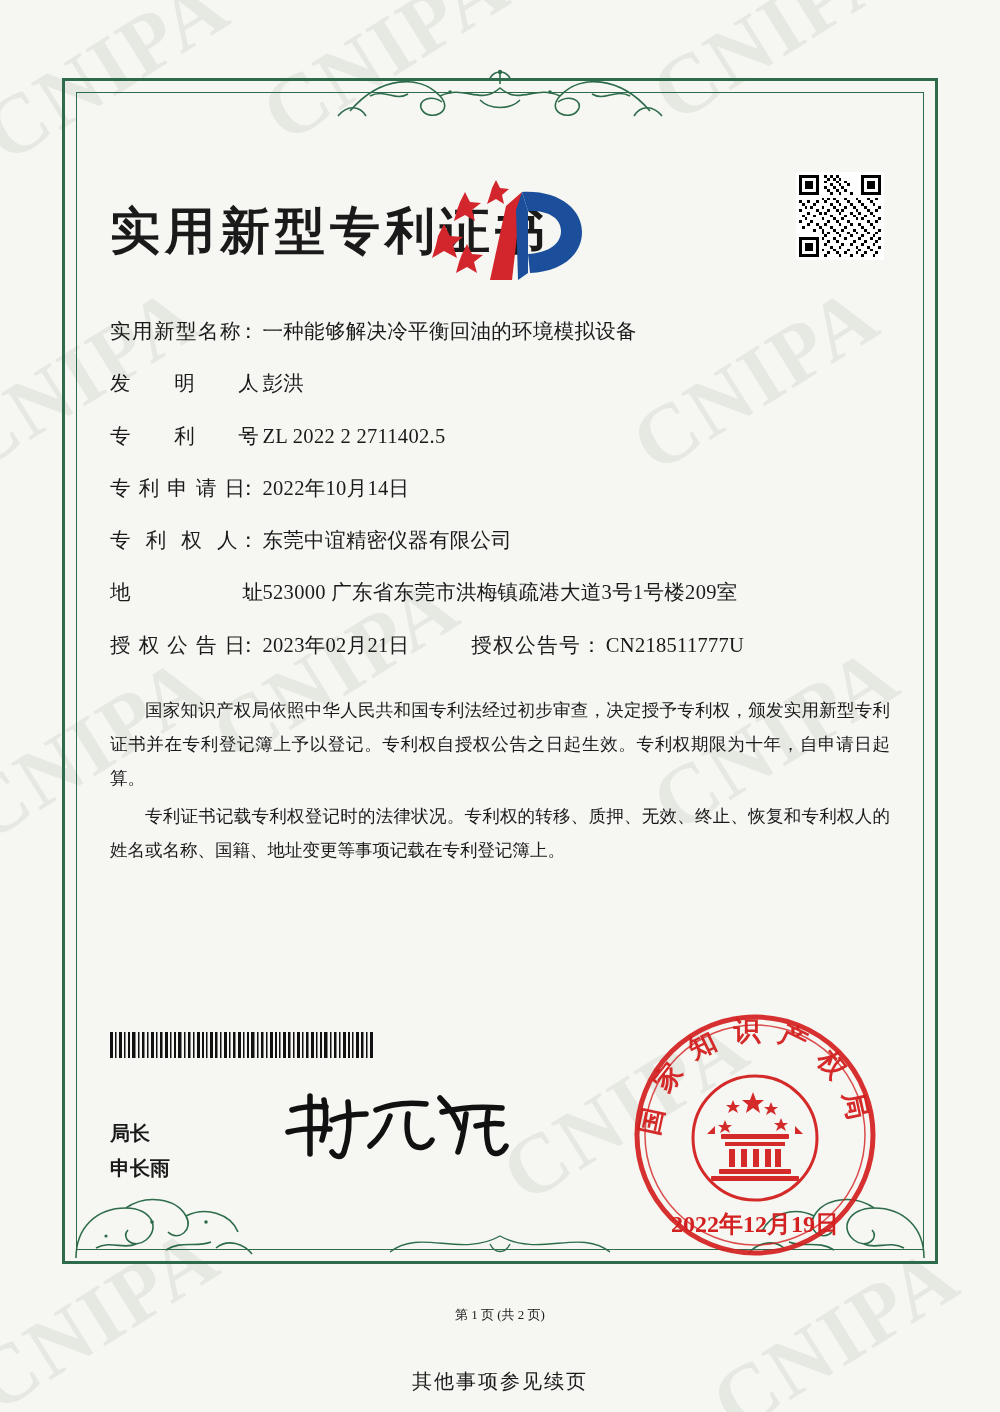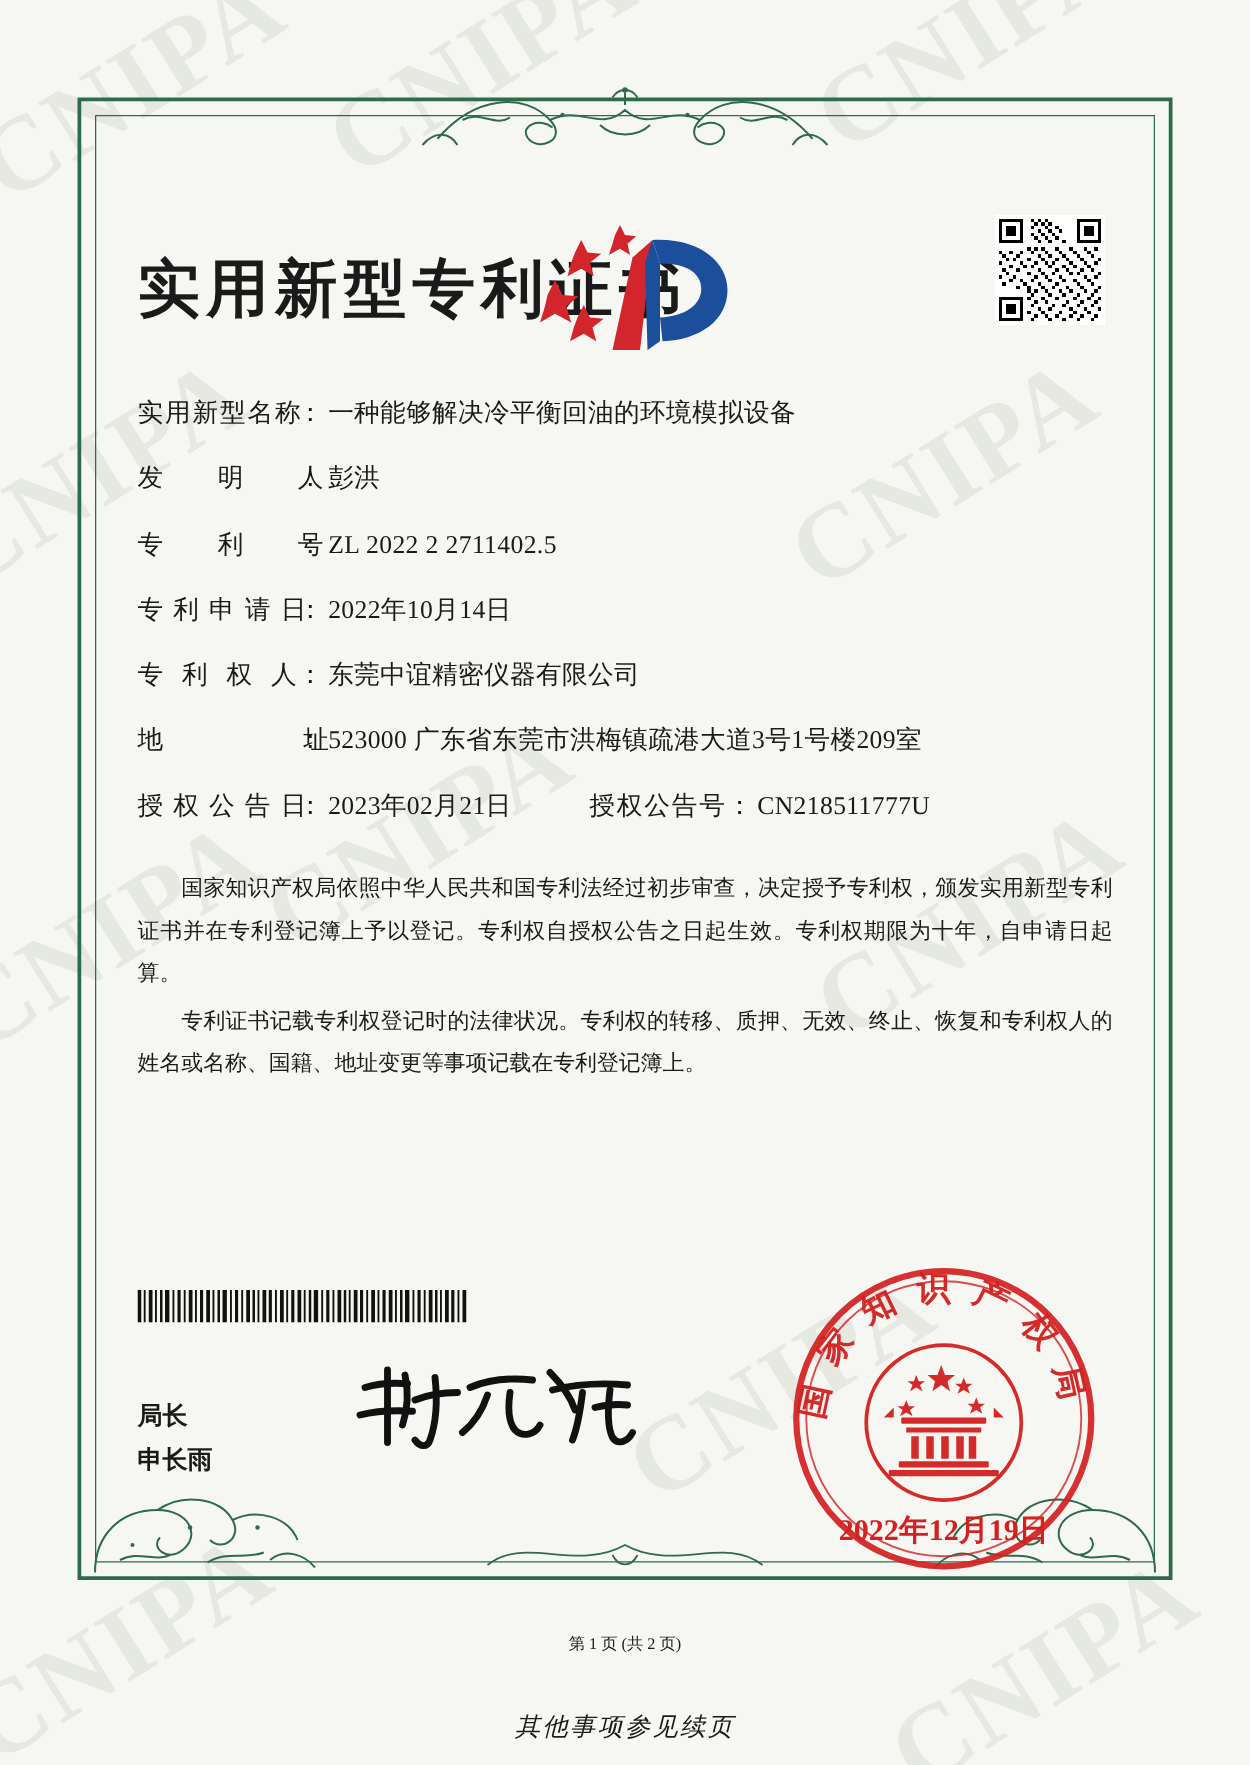--- a/index.html
+++ b/index.html
@@ -201,21 +201,20 @@
   .note-footer {
     position: absolute;
     left: 0;
     width: 1000px;
     text-align: center;
     top: 1368px;
     font-size: 20px;
     letter-spacing: 2px;
     z-index: 3;
     font-weight: 500;
-    font-style: italic;
   }
 </style>
 </head>
 <body>
 
 <div class="watermark-layer">
   <div class="wm" style="left:-30px;  top:20px;   font-size:84px;">CNIPA</div>
   <div class="wm" style="left:250px;  top:0px;    font-size:84px;">CNIPA</div>
   <div class="wm" style="left:640px;  top:-20px;  font-size:84px;">CNIPA</div>
   <div class="wm" style="left:-60px;  top:330px;  font-size:84px;">CNIPA</div>

